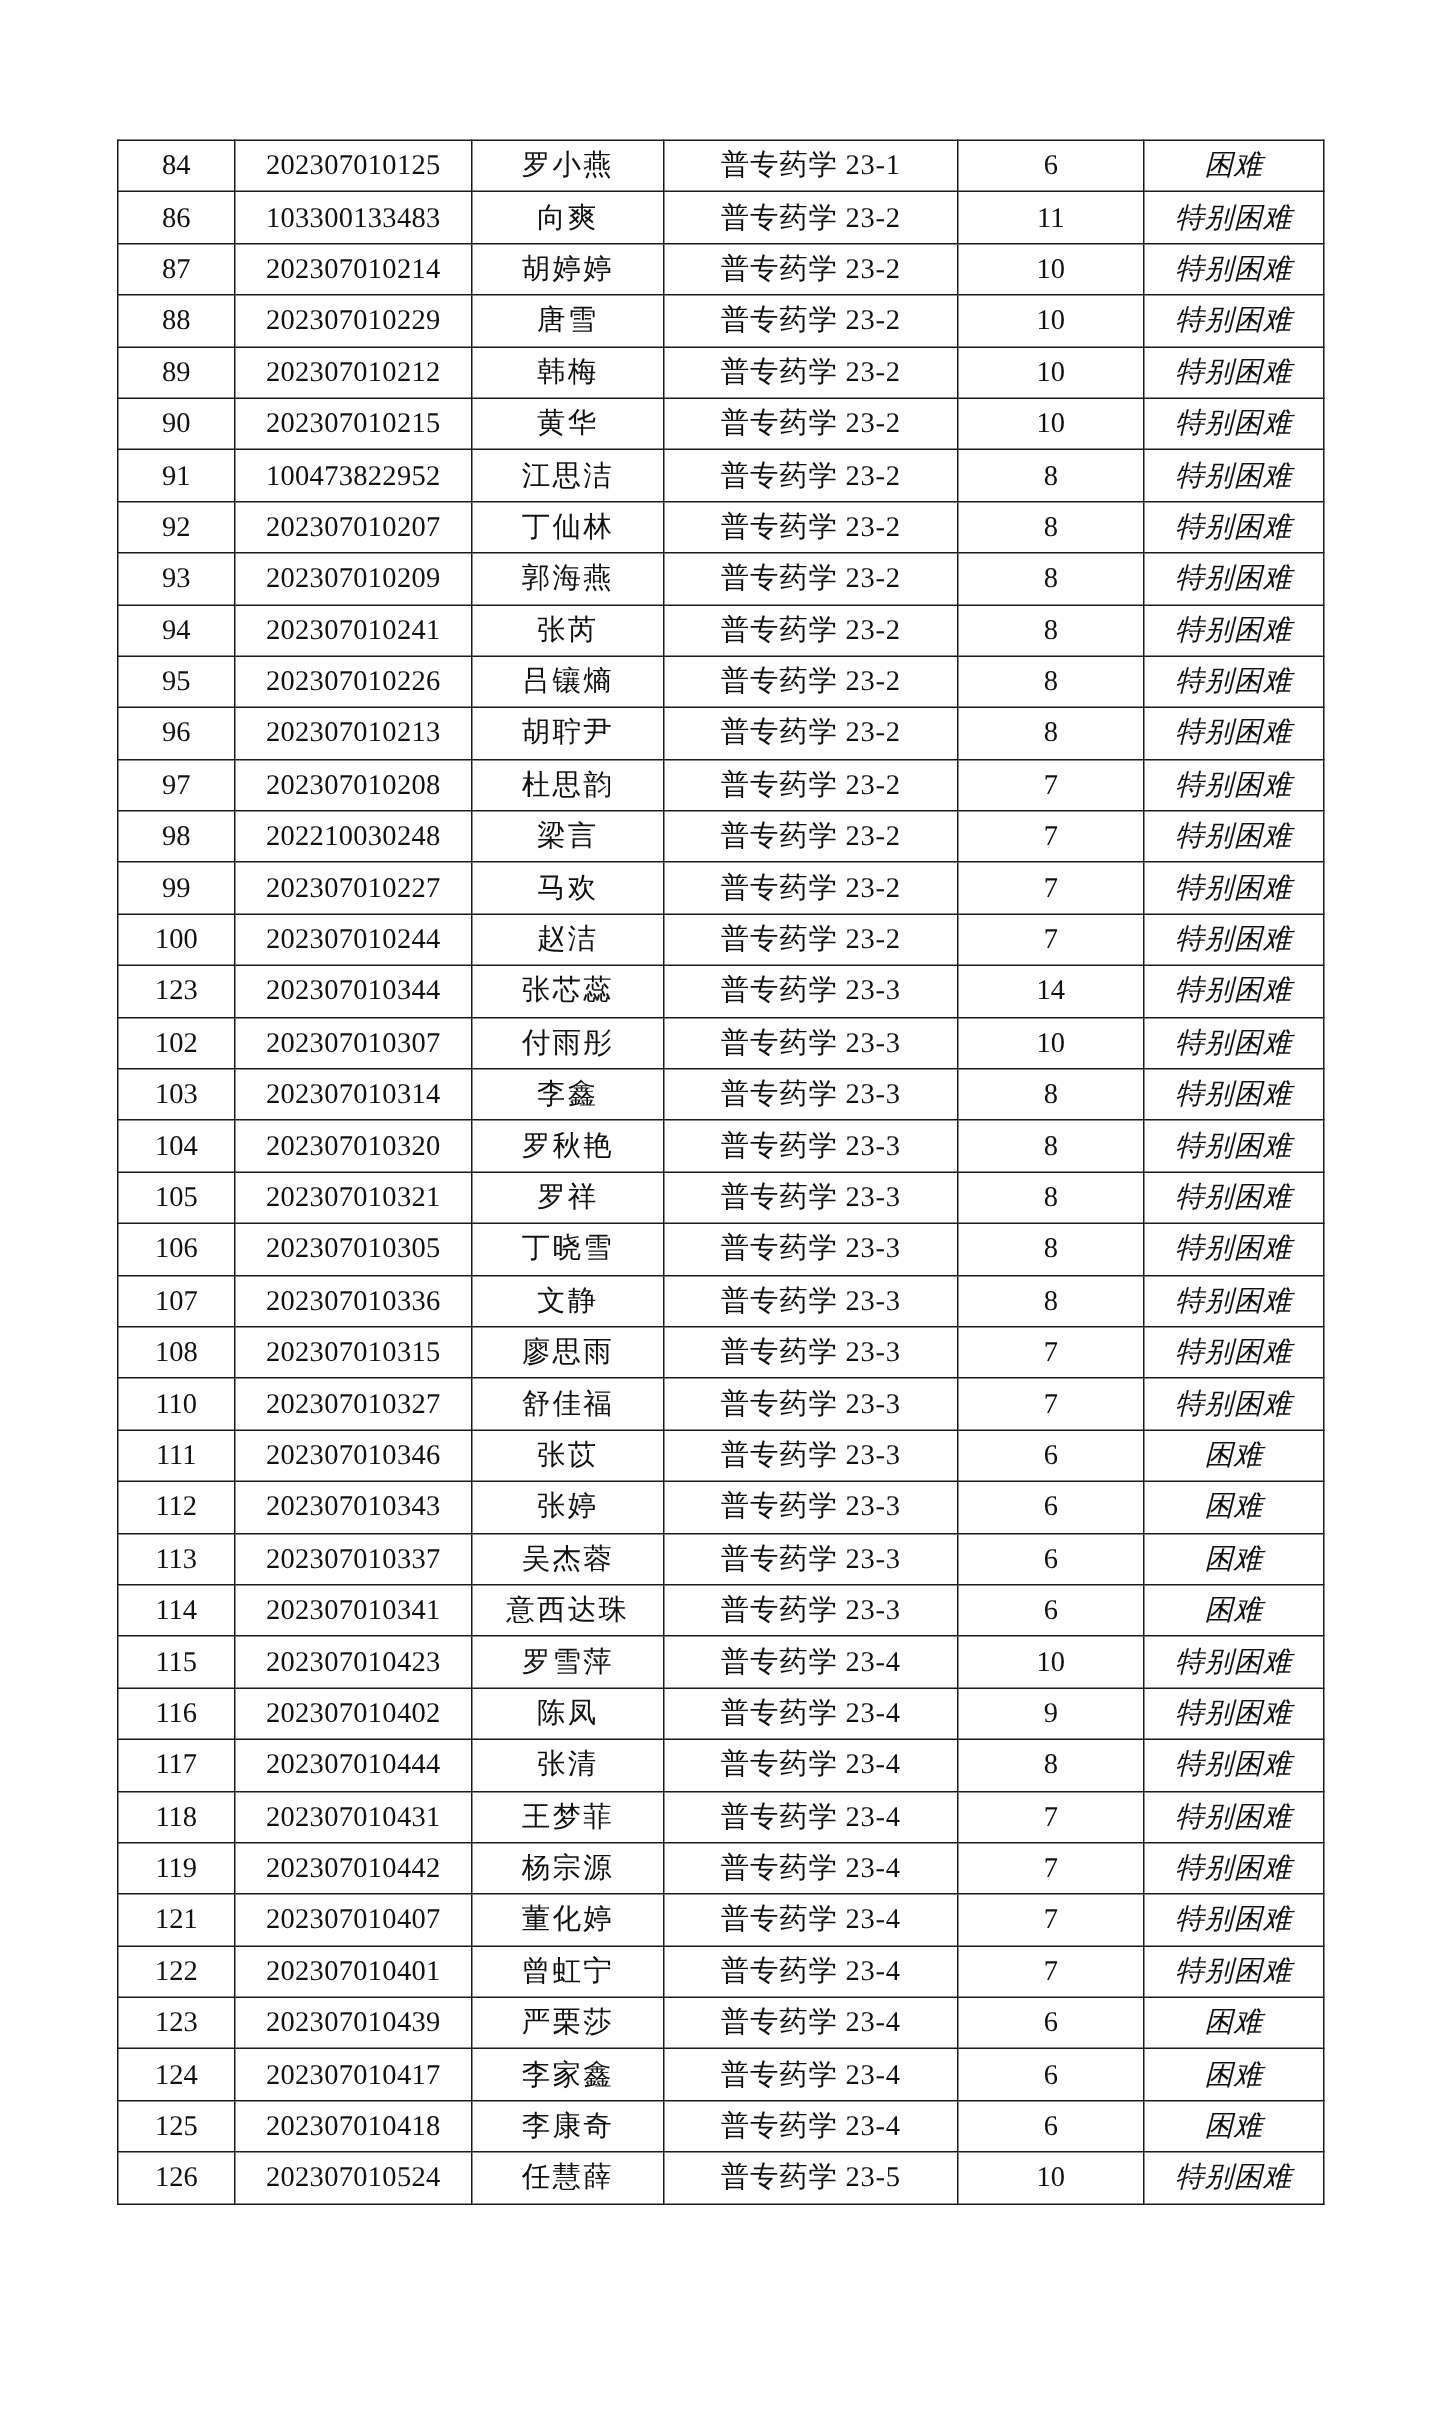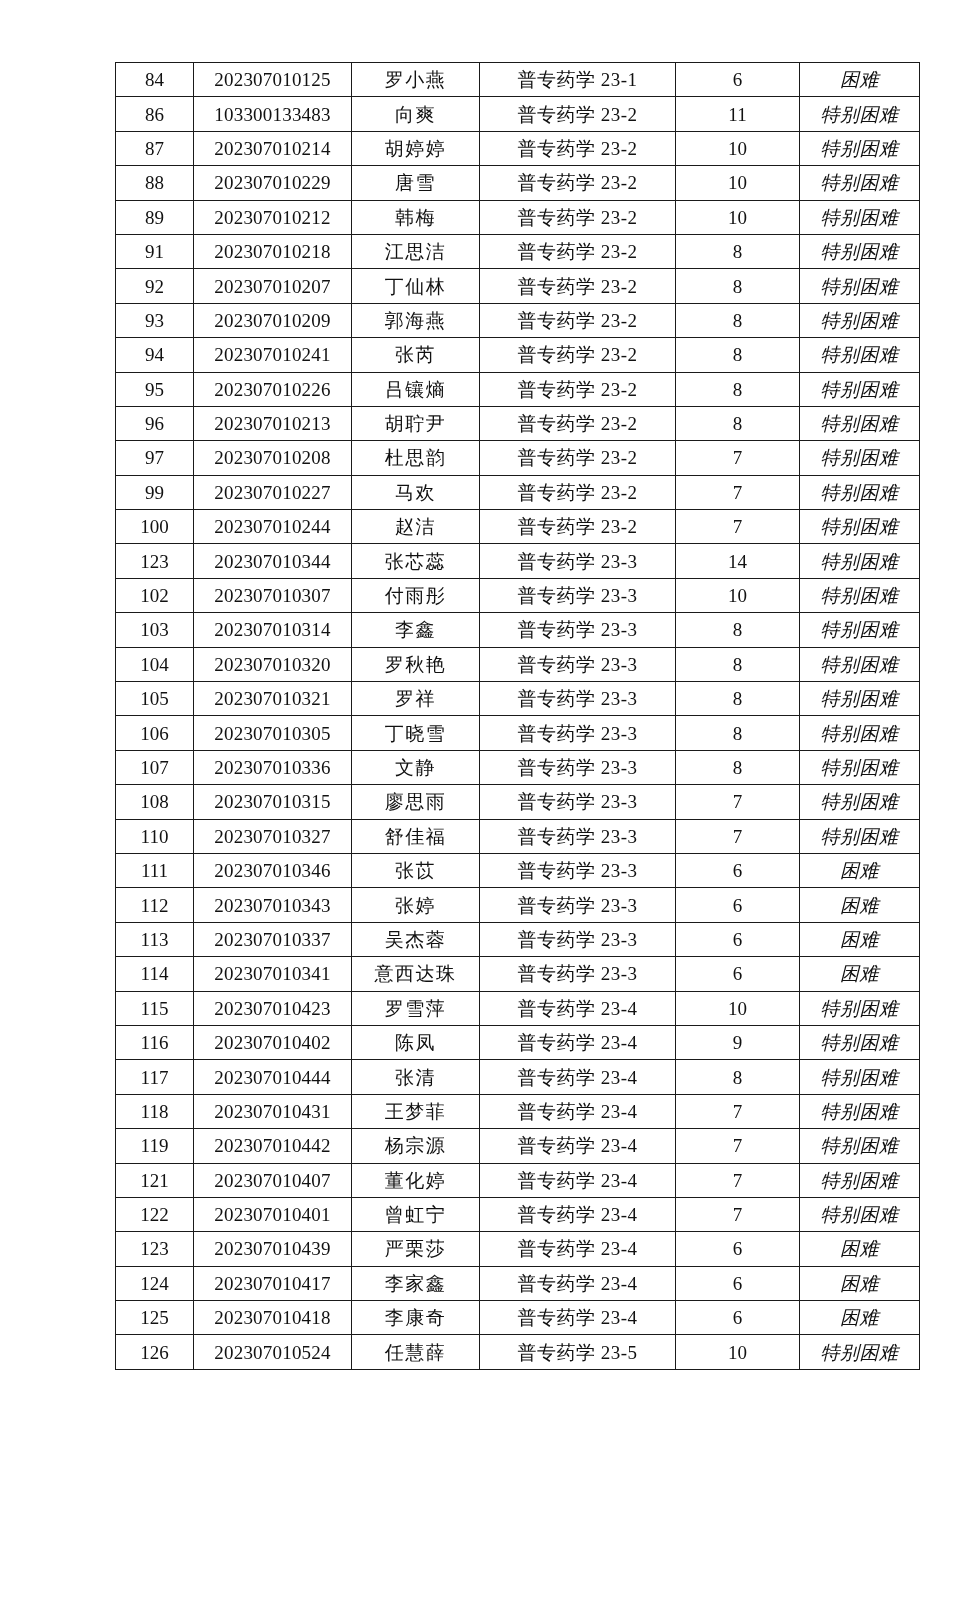--- a/index.html
+++ b/index.html
@@ -12,22 +12,21 @@
     height: 1608px;
     font-family: "Liberation Serif", "DejaVu Serif", serif;
     color: #111111;
     overflow: hidden;
   }
   .page {
     width: 768px;
     height: 1608px;
     position: relative;
     box-sizing: border-box;
-    padding: 62px 78px 0 78px;
-    margin-left: 37px;
+    padding: 93px 78px 0 78px;
   }
   table.roster {
     border-collapse: collapse;
     table-layout: fixed;
     width: 804px;
     margin: 0;
   }
   table.roster td {
     border: 1px solid #1a1a1a;
     height: 33.4px;
@@ -101,22 +100,30 @@
         </tr>
         <tr>
           <td class="cell-index">89</td>
           <td class="cell-id">202307010212</td>
           <td class="cell-name">韩梅</td>
           <td class="cell-class">普专药学 23-2</td>
           <td class="cell-score">10</td>
           <td class="cell-level">特别困难</td>
         </tr>
         <tr>
+          <td class="cell-index">90</td>
+          <td class="cell-id">202307010215</td>
+          <td class="cell-name">黄华</td>
+          <td class="cell-class">普专药学 23-2</td>
+          <td class="cell-score">10</td>
+          <td class="cell-level">特别困难</td>
+        </tr>
+        <tr>
           <td class="cell-index">91</td>
-          <td class="cell-id">202307010218</td>
+          <td class="cell-id">100473822952</td>
           <td class="cell-name">江思洁</td>
           <td class="cell-class">普专药学 23-2</td>
           <td class="cell-score">8</td>
           <td class="cell-level">特别困难</td>
         </tr>
         <tr>
           <td class="cell-index">92</td>
           <td class="cell-id">202307010207</td>
           <td class="cell-name">丁仙林</td>
           <td class="cell-class">普专药学 23-2</td>
@@ -152,20 +159,28 @@
           <td class="cell-id">202307010213</td>
           <td class="cell-name">胡聍尹</td>
           <td class="cell-class">普专药学 23-2</td>
           <td class="cell-score">8</td>
           <td class="cell-level">特别困难</td>
         </tr>
         <tr>
           <td class="cell-index">97</td>
           <td class="cell-id">202307010208</td>
           <td class="cell-name">杜思韵</td>
+          <td class="cell-class">普专药学 23-2</td>
+          <td class="cell-score">7</td>
+          <td class="cell-level">特别困难</td>
+        </tr>
+        <tr>
+          <td class="cell-index">98</td>
+          <td class="cell-id">202210030248</td>
+          <td class="cell-name">梁言</td>
           <td class="cell-class">普专药学 23-2</td>
           <td class="cell-score">7</td>
           <td class="cell-level">特别困难</td>
         </tr>
         <tr>
           <td class="cell-index">99</td>
           <td class="cell-id">202307010227</td>
           <td class="cell-name">马欢</td>
           <td class="cell-class">普专药学 23-2</td>
           <td class="cell-score">7</td>

